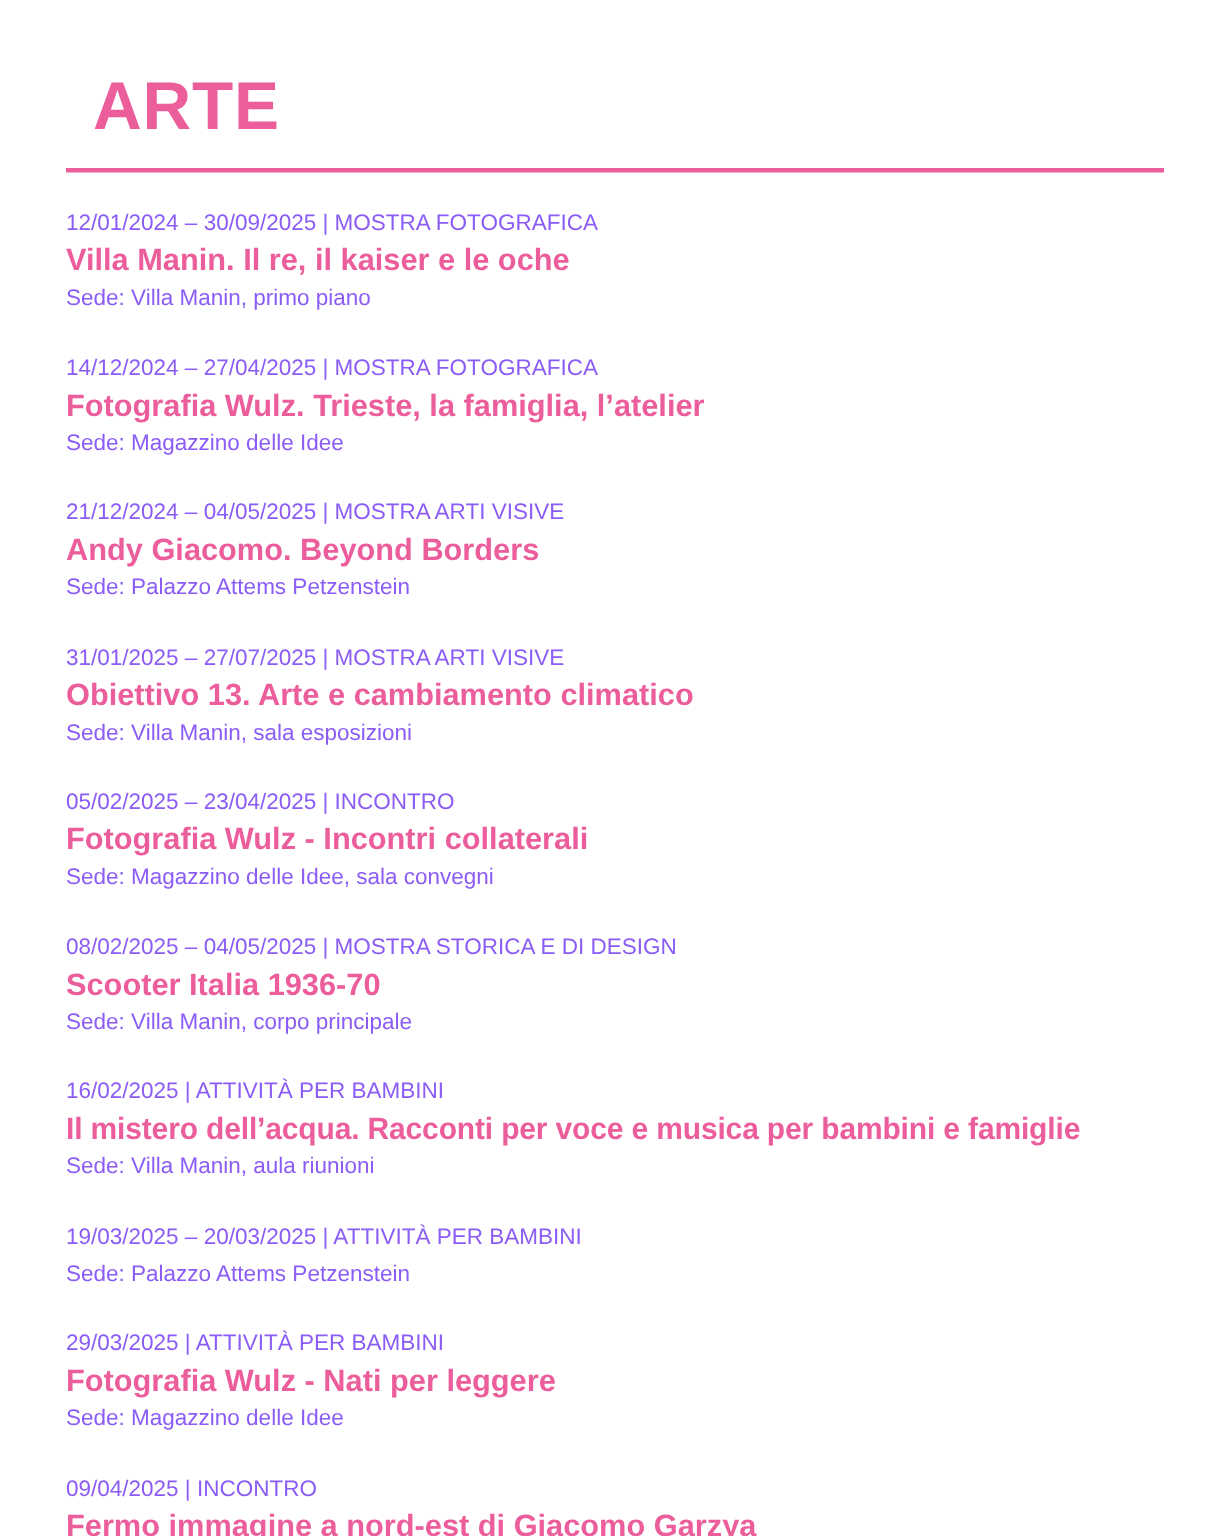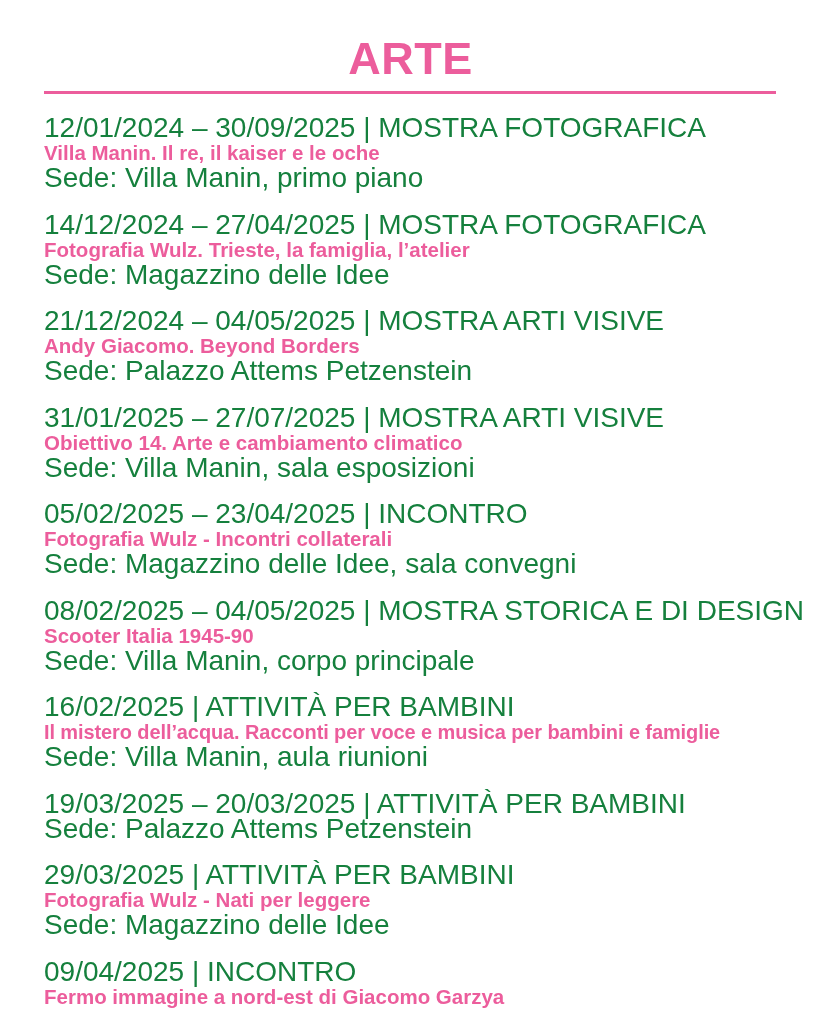--- a/index.html
+++ b/index.html
@@ -26,46 +26,45 @@
   
   .section-header {
     padding-top: 30px;
   }
   .section-title {
     font-size: 45px;
     line-height: 50px;
     font-weight: bold;
     letter-spacing: 0.5px;
     color: #ec5d9c;
-    margin: 4px;
+    margin: 16px;
     padding: 0 0 0 2px;
-    text-align: center;
   }
   .title-rule {
     height: 3px;
     width: 732px;
     background: #ec5d9c;
     margin-top: 7px;
   }
 
   
   .events {
     margin-top: 21px;
   }
   .event {
     margin-bottom: 21.5px;
   }
   .event:last-child {
     margin-bottom: 0;
   }
   .event-meta,
   .event-venue {
-    font-size: 28px;
+    font-size: 15px;
     line-height: 25px;
-    color: #15803d;
+    color: #8b5cf6;
     white-space: nowrap;
   }
   .event-title {
     font-size: 20.5px;
     line-height: 25px;
     font-weight: bold;
     color: #ec5d9c;
     white-space: nowrap;
   }
   
@@ -96,31 +95,31 @@
         <div class="event-title">Fotografia Wulz. Trieste, la famiglia, l’atelier</div>
         <div class="event-venue">Sede: Magazzino delle Idee</div>
       </div>
       <div class="event">
         <div class="event-meta">21/12/2024 – 04/05/2025 | MOSTRA ARTI VISIVE</div>
         <div class="event-title">Andy Giacomo. Beyond Borders</div>
         <div class="event-venue">Sede: Palazzo Attems Petzenstein</div>
       </div>
       <div class="event">
         <div class="event-meta">31/01/2025 – 27/07/2025 | MOSTRA ARTI VISIVE</div>
-        <div class="event-title">Obiettivo 14. Arte e cambiamento climatico</div>
+        <div class="event-title">Obiettivo 13. Arte e cambiamento climatico</div>
         <div class="event-venue">Sede: Villa Manin, sala esposizioni</div>
       </div>
       <div class="event">
         <div class="event-meta">05/02/2025 – 23/04/2025 | INCONTRO</div>
         <div class="event-title">Fotografia Wulz - Incontri collaterali</div>
         <div class="event-venue">Sede: Magazzino delle Idee, sala convegni</div>
       </div>
       <div class="event">
         <div class="event-meta">08/02/2025 – 04/05/2025 | MOSTRA STORICA E DI DESIGN</div>
-        <div class="event-title">Scooter Italia 1945-90</div>
+        <div class="event-title">Scooter Italia 1936-70</div>
         <div class="event-venue">Sede: Villa Manin, corpo principale</div>
       </div>
       <div class="event">
         <div class="event-meta">16/02/2025 | ATTIVITÀ PER BAMBINI</div>
         <div class="event-title condensed">Il mistero dell’acqua. Racconti per voce e musica per bambini e famiglie</div>
         <div class="event-venue">Sede: Villa Manin, aula riunioni</div>
       </div>
       <div class="event">
         <div class="event-meta">19/03/2025 – 20/03/2025 | ATTIVITÀ PER BAMBINI</div>
         <div class="event-venue">Sede: Palazzo Attems Petzenstein</div>

